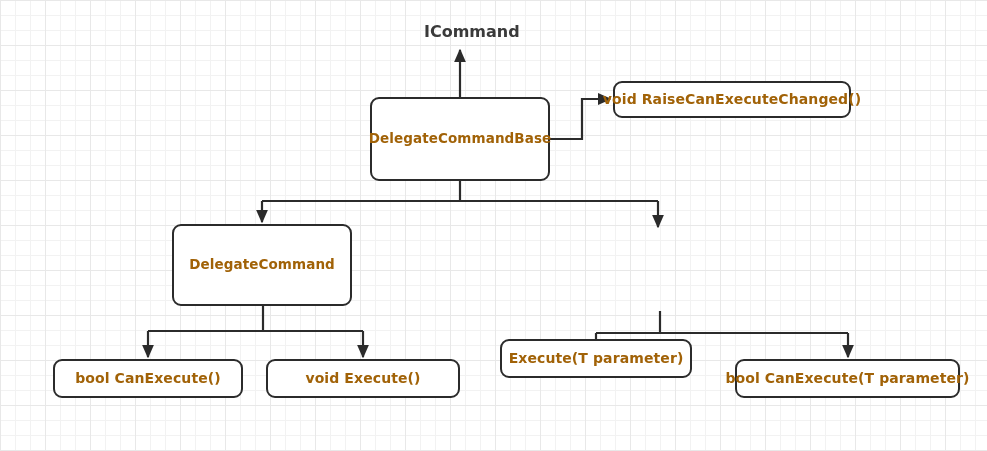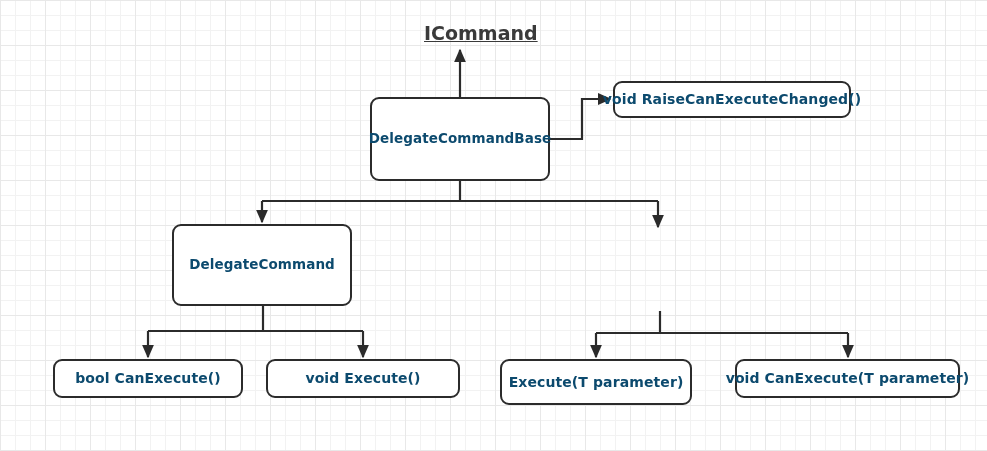--- a/index.html
+++ b/index.html
@@ -33,39 +33,38 @@
   }
   .node {
     position: absolute;
     background: #ffffff;
     border: 2.2px solid #2b2b2b;
     border-radius: 9px;
     display: flex;
     align-items: center;
     justify-content: center;
     text-align: center;
-    color: #0c4a6e;
+    color: #a16207;
     font-weight: bold;
     letter-spacing: 0.1px;
     line-height: 1.15;
     padding: 2px 8px;
   }
   .node-label {
     display: block;
     white-space: nowrap;
   }
   .node.klass { font-size: 13.5px; }
   .node.method { font-size: 14px; }
   .free-label {
     position: absolute;
     color: #3a3a3a;
     font-weight: bold;
-    font-size: 19px;
+    font-size: 16px;
     white-space: nowrap;
-    text-decoration: underline;
   }
 </style>
 </head>
 <body>
 
 <div id="canvas">
 
   <svg id="edges" viewBox="0 0 987 451" width="987" height="451" xmlns="http://www.w3.org/2000/svg">
     <defs>
       <marker id="arrow" viewBox="0 0 10 10" refX="9" refY="5" markerWidth="6.2" markerHeight="6.2" orient="auto-start-reverse">
@@ -111,21 +110,21 @@
 
 
   <div class="node method" style="left:266px; top:359px; width:194px; height:39px;">
     <span class="node-label">void Execute()</span>
   </div>
 
   <div class="node method" style="left:53px; top:359px; width:190px; height:39px;">
     <span class="node-label">bool CanExecute()</span>
   </div>
 
-  <div class="node method" style="left:500px; top:359px; width:192px; height:46px;align-items:center;">
+  <div class="node method" style="left:500px; top:339px; width:192px; height:39px;align-items:center;">
     <span class="node-label">Execute(T parameter)</span>
   </div>
 
   <div class="node method" style="left:735px; top:359px; width:225px; height:39px;">
-    <span class="node-label">void CanExecute(T parameter)</span>
+    <span class="node-label">bool CanExecute(T parameter)</span>
   </div>
 
 </div>
 
 </body></html>

